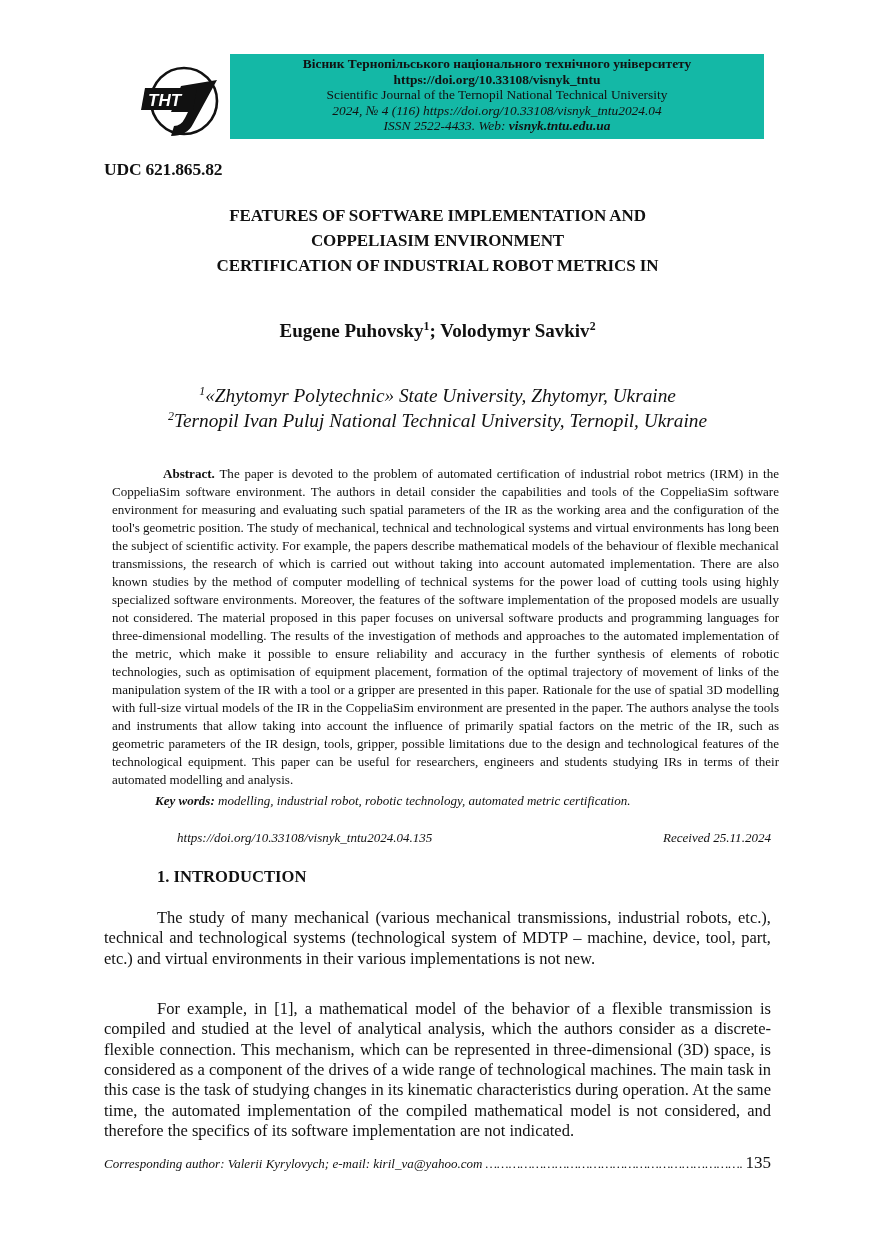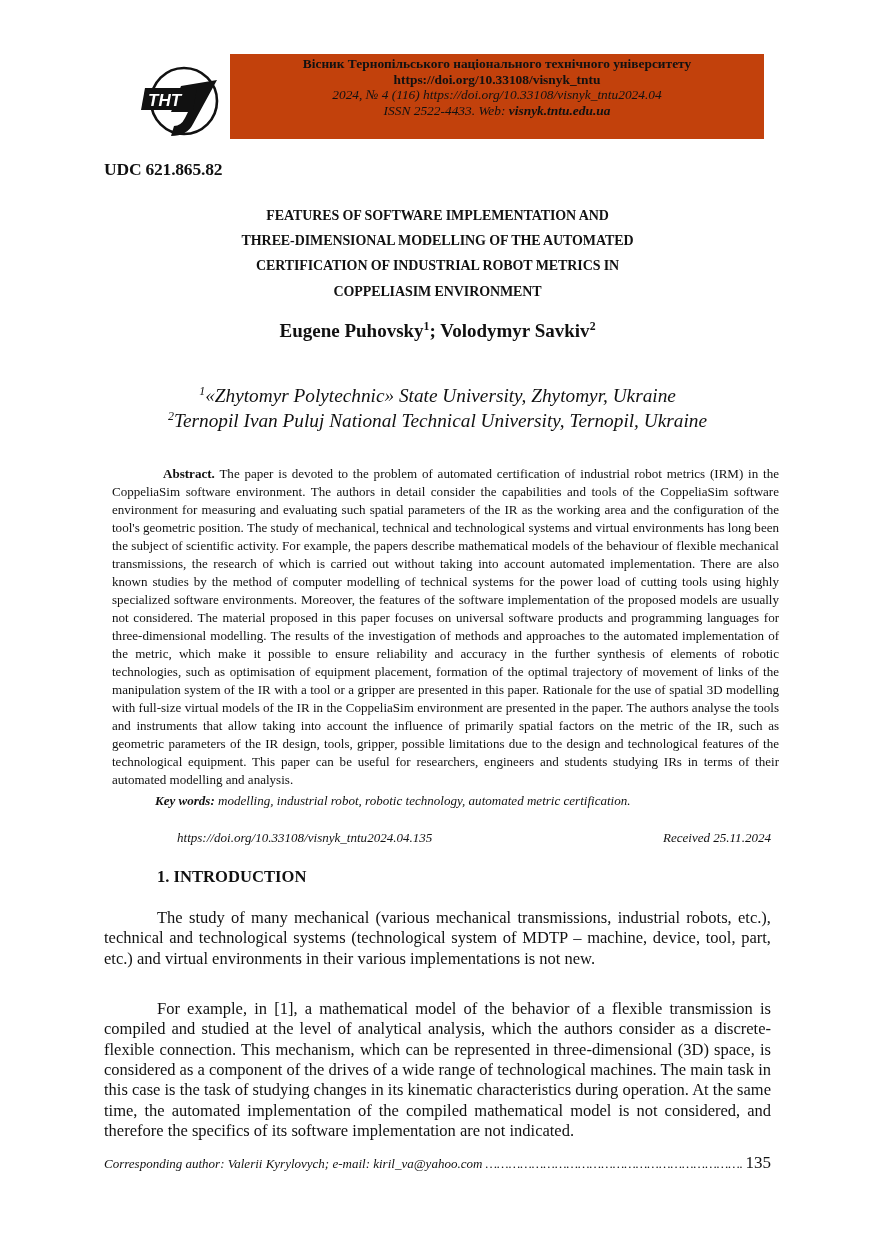--- a/index.html
+++ b/index.html
@@ -11,21 +11,21 @@
   #logo { left: 141px; top: 58px; width: 86px; height: 86px; }
   #hdr-box { left: 230px; top: 54px; width: 534px; height: 85px; background: #cbc9ca;
              text-align: center; font-size: 13.4px; line-height: 15.6px; padding-top: 2px; box-sizing: border-box; }
   #hdr-box div { white-space: nowrap; }
   .b { font-weight: bold; }
   .i { font-style: italic; }
 
   #udc { left: 104px; top: 159px; font-size: 17.5px; font-weight: bold; letter-spacing: -0.2px; text-align: right; }
 
   #title { left: 104px; top: 203px; width: 667px; text-align: center; font-weight: bold;
-           font-size: 14px; line-height: 25.2px; letter-spacing: -0.1px; }
+           font-size: 17px; line-height: 25.2px; letter-spacing: -0.1px; }
   #title div { white-space: nowrap; }
 
   #authors { left: 104px; top: 318px; width: 667px; text-align: center; font-weight: bold;
              font-size: 19px; line-height: 25px; }
   #authors div { white-space: nowrap; }
   sup { font-size: 62%; vertical-align: super; line-height: 0; }
 
   #affil { left: 104px; top: 383px; width: 667px; text-align: center; font-style: italic;
            font-size: 19.3px; line-height: 25px; }
   #affil div { white-space: nowrap; }
@@ -54,34 +54,34 @@
 
 <div id="logo" class="abs">
   <svg width="86" height="86" viewBox="0 0 86 86">
     <circle cx="43" cy="43" r="33" fill="none" stroke="#111" stroke-width="2.6"></circle>
     <path d="M40 28 L76 22 L52 66 Q46 78 30 78 L33 68 Q40 68 44 60 L47 54 L30 54 Z" fill="#111"></path>
     <path d="M4 30 L56 30 L52 52 L0 52 Z" fill="#111"></path>
     <text x="7" y="48" font-family="Liberation Sans, sans-serif" font-weight="bold" font-style="italic" font-size="17" fill="#fff">ТНТ</text>
   </svg>
 </div>
 
-<div id="hdr-box" class="abs" style="background: #c2410c;">
+<div id="hdr-box" class="abs" style="background: #14b8a6;">
   <div class="b">Вісник Тернопільського національного технічного університету</div>
   <div class="b">https://doi.org/10.33108/visnyk_tntu</div>
+  <div>Scientific Journal of the Ternopil National Technical University</div>
   <div class="i">2024, № 4 (116) https://doi.org/10.33108/visnyk_tntu2024.04</div>
   <div class="i"><span>ISSN 2522-4433. Web: </span><span class="b">visnyk.tntu.edu.ua</span></div>
 </div>
 
 <div id="udc" class="abs">UDC 621.865.82</div>
 
 <div id="title" class="abs">
   <div>FEATURES OF SOFTWARE IMPLEMENTATION AND</div>
-  <div>THREE-DIMENSIONAL MODELLING OF THE AUTOMATED</div>
+  <div>COPPELIASIM ENVIRONMENT</div>
   <div>CERTIFICATION OF INDUSTRIAL ROBOT METRICS IN</div>
-  <div>COPPELIASIM ENVIRONMENT</div>
 </div>
 
 <div id="authors" class="abs">
   <div>
     <span>Eugene Puhovsky</span><sup>1</sup><span>; </span><span>Volodymyr Savkiv</span><sup>2</sup>
   </div>
 </div>
 
 <div id="affil" class="abs">
   <div><sup>1</sup><span>«Zhytomyr Polytechnic» State University, Zhytomyr, Ukraine</span></div>

